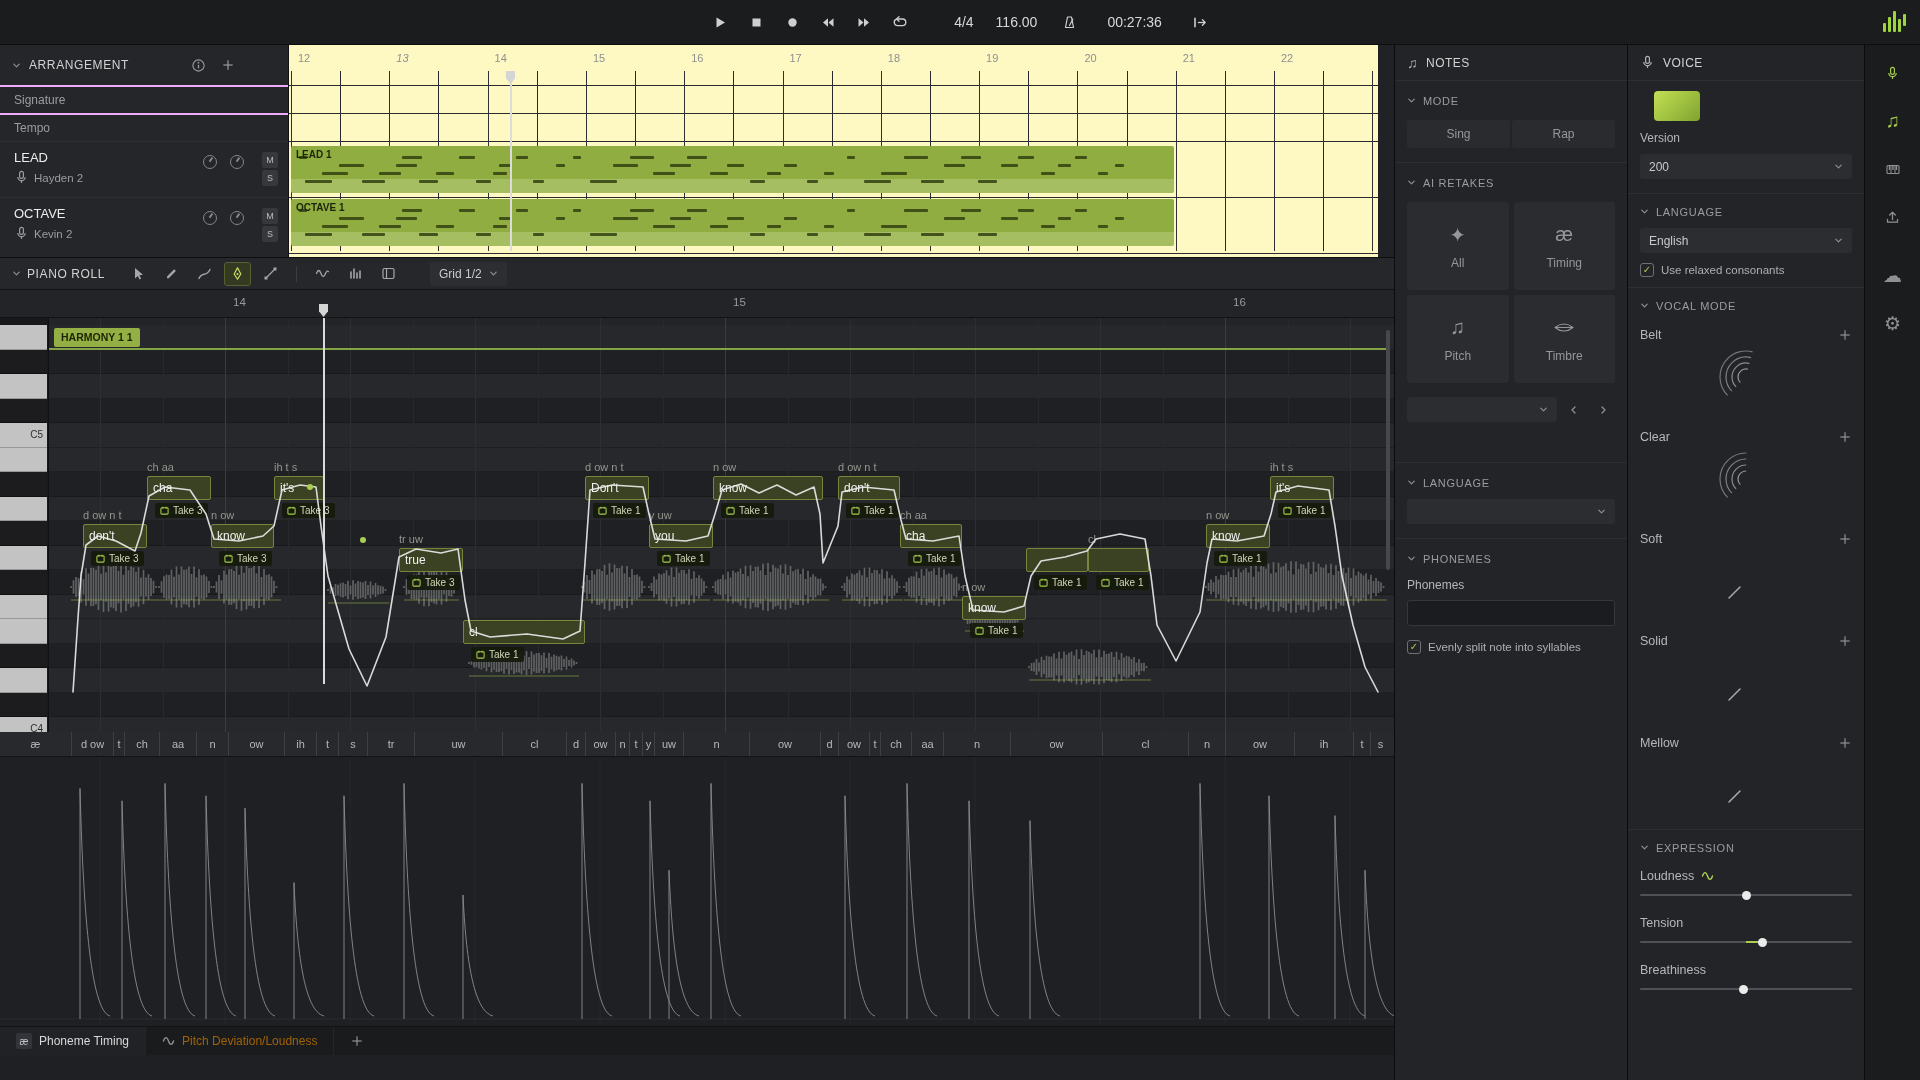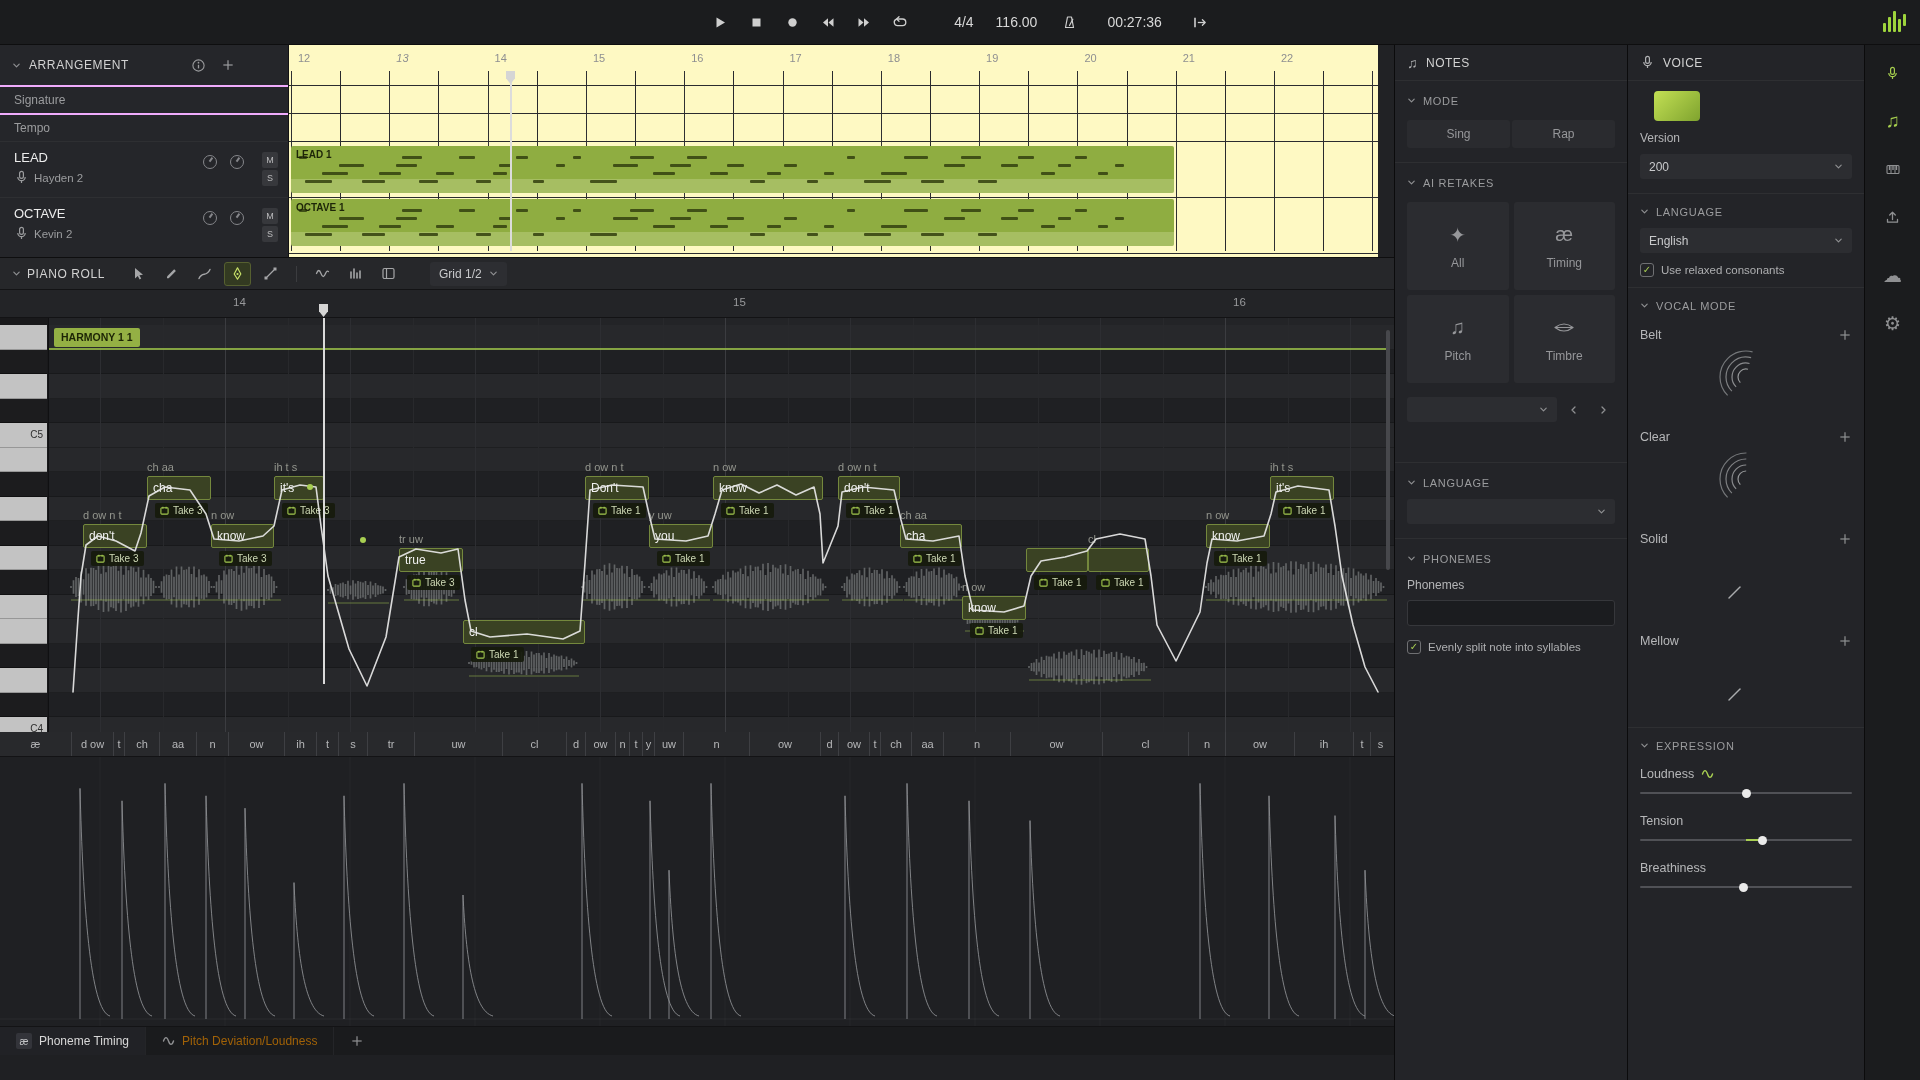--- a/index.html
+++ b/index.html
@@ -1135,20 +1135,36 @@
                   <div><svg width="58" height="58">
                       <circle cx="29" cy="29" r="8" fill="none" stroke="#a9abad" stroke-width="1.2" stroke-dasharray="18.9 50.3" transform="rotate(135 29 29)" opacity="0.85"></circle>
                       <circle cx="29" cy="29" r="14" fill="none" stroke="#a9abad" stroke-width="1.2" stroke-dasharray="33.0 88.0" transform="rotate(135 29 29)" opacity="0.77"></circle>
                       <circle cx="29" cy="29" r="20" fill="none" stroke="#a9abad" stroke-width="1.2" stroke-dasharray="47.1 125.7" transform="rotate(135 29 29)" opacity="0.69"></circle>
                       <circle cx="29" cy="29" r="26" fill="none" stroke="#a9abad" stroke-width="1.2" stroke-dasharray="61.3 163.4" transform="rotate(135 29 29)" opacity="0.61"></circle>
                     </svg></div>
                 </div>
               </div>
               <div class="vm-item">
                 <div class="vm-row">
+                  <span class="vm-name">Soft</span>
+                  <span class="vm-plus">
+                    <svg width="14" height="14" viewBox="0 0 15 15">
+                      <line x1="7.5" y1="2.5" x2="7.5" y2="12.5" stroke="currentColor" stroke-width="1.3"></line>
+                      <line x1="2.5" y1="7.5" x2="12.5" y2="7.5" stroke="currentColor" stroke-width="1.3"></line>
+                    </svg>
+                  </span>
+                </div>
+                <div class="knob-wrap">
+                  <div><svg width="58" height="58">
+                      <line x1="23" y1="35" x2="12" y2="46" stroke="#a9abad" stroke-width="1.5" stroke-linecap="round"></line>
+                    </svg></div>
+                </div>
+              </div>
+              <div class="vm-item">
+                <div class="vm-row">
                   <span class="vm-name">Solid</span>
                   <span class="vm-plus">
                     <svg width="14" height="14" viewBox="0 0 15 15">
                       <line x1="7.5" y1="2.5" x2="7.5" y2="12.5" stroke="currentColor" stroke-width="1.3"></line>
                       <line x1="2.5" y1="7.5" x2="12.5" y2="7.5" stroke="currentColor" stroke-width="1.3"></line>
                     </svg>
                   </span>
                 </div>
                 <div class="knob-wrap">
                   <div><svg width="58" height="58">

